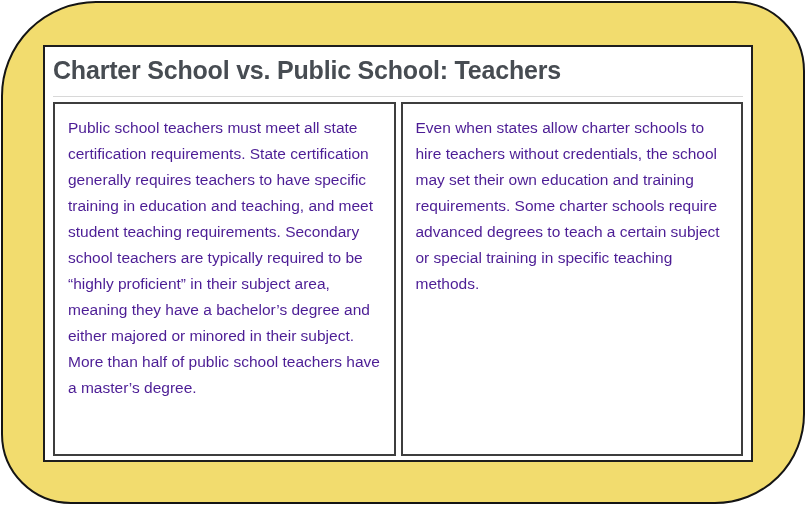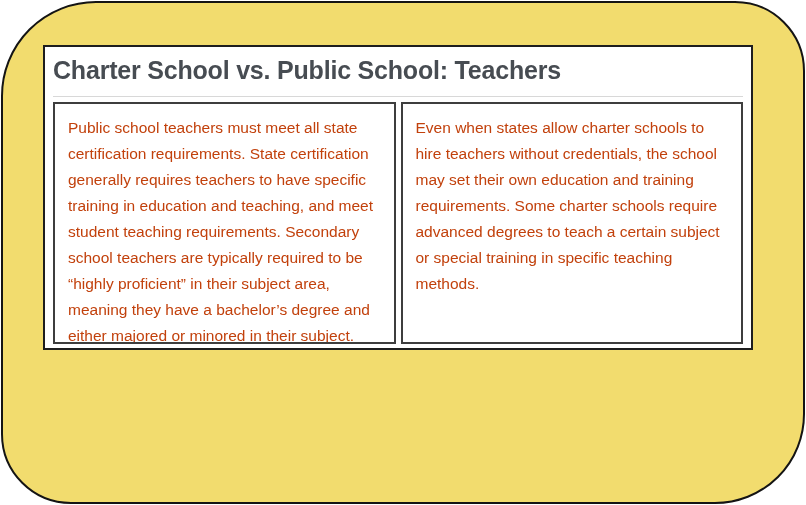--- a/index.html
+++ b/index.html
@@ -26,21 +26,21 @@
     bottom: 1px;
     background: #F2DC6E;
     border: 2px solid #141414;
     border-radius: 95px 70px 90px 70px;
   }
   .card {
     position: absolute;
     left: 40px;
     top: 42px;
     width: 710px;
-    height: 305px;
+    height: 417px;
     background: #ffffff;
     border: 2px solid #1e1e1e;
     padding: 0 8px;
     display: flex;
     flex-direction: column;
   }
   .card-title {
     flex: 0 0 auto;
     margin: 0;
     padding: 9px 0 11px 0;
@@ -59,21 +59,21 @@
     margin-bottom: 4px;
     min-height: 0;
   }
   .col {
     flex: 1 1 0;
     border: 2px solid #3E3E3E;
     background: #ffffff;
     padding: 11px 12px 0 13px;
     font-size: 15.5px;
     line-height: 26px;
-    color: #c2410c;
+    color: #4c1d95;
     overflow: hidden;
   }
   .col p { margin: 0; }
   .col p + p { margin-top: 42px; }
 </style>
 </head>
 <body>
 
 <div class="stage">
   <div class="poster">

